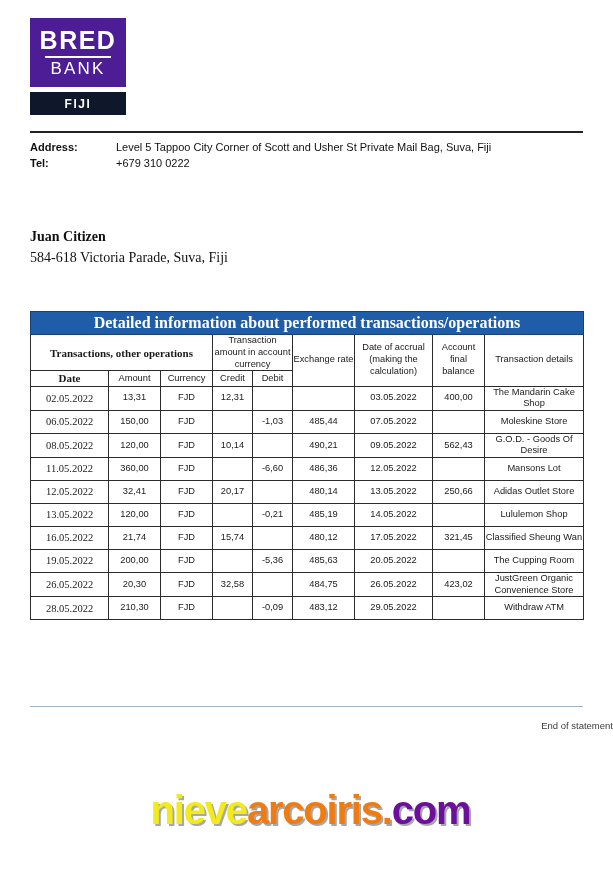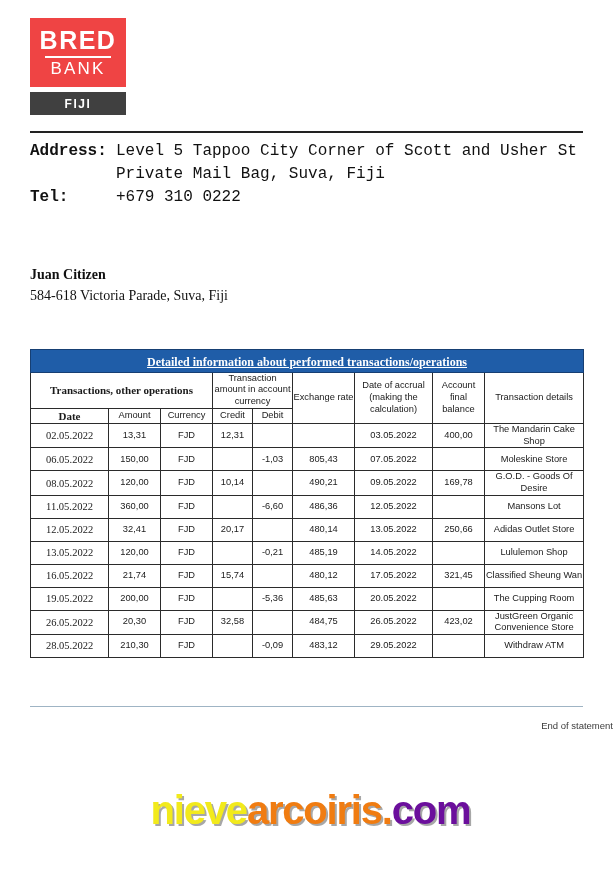--- a/index.html
+++ b/index.html
@@ -22,21 +22,21 @@
     box-sizing: border-box;
     padding: 0 30px;
   }
 
   
   .logo-wrap {
     padding-top: 18px;
   }
   .logo-box {
     width: 96px;
-    background: #ef4444;
+    background: #4c1d95;
     padding: 9px 0 8px 0;
     text-align: center;
   }
   .logo-bred {
     font-family: "Liberation Sans", sans-serif;
     font-weight: bold;
     font-size: 25px;
     letter-spacing: 1.5px;
     color: #ffffff;
     line-height: 1.05;
@@ -50,21 +50,21 @@
   .logo-bank {
     font-family: "Liberation Sans", sans-serif;
     font-weight: normal;
     font-size: 17px;
     letter-spacing: 2.2px;
     color: #ffffff;
     line-height: 1.1;
   }
   .logo-fiji {
     width: 96px;
-    background: #404040;
+    background: #0f172a;
     margin-top: 5px;
     text-align: center;
     padding: 2px 0 3px 0;
   }
   .logo-fiji span {
     font-family: "Liberation Sans", sans-serif;
     font-weight: bold;
     font-size: 12px;
     letter-spacing: 1.6px;
     color: #ffffff;
@@ -73,22 +73,22 @@
   
   .top-rule {
     margin-top: 16px;
     border-top: 2px solid #222222;
     height: 0;
   }
 
   
   .addr {
     margin-top: 7px;
-    font-family: Liberation Mono, monospace;
-    font-size: 16px;
+    font-family: Liberation Sans, sans-serif;
+    font-size: 11px;
     color: #111111;
   }
   .addr-row {
     display: flex;
     line-height: 1.45;
   }
   .addr-label {
     font-weight: bold;
     width: 70px;
     flex: none;
@@ -126,23 +126,22 @@
   }
   .banner-cell {
     background: #1f5da8;
     border: 1px solid #163f73 !important;
     height: 22px;
     text-align: center;
   }
   .banner-text {
     font-family: "Liberation Serif", serif;
     font-weight: bold;
-    font-size: 12px;
+    font-size: 16px;
     color: #ffffff;
-    text-decoration: underline;
   }
   .hdr {
     text-align: center;
     font-size: 9.3px;
     font-family: "Liberation Sans", sans-serif;
     color: #1a1a1a;
     line-height: 1.28;
     padding: 3px 2px;
   }
   .hdr-serif-bold {
@@ -282,34 +281,34 @@
             <td class="cell">03.05.2022</td>
             <td class="cell">400,00</td>
             <td class="cell">The Mandarin Cake Shop</td>
           </tr>
           <tr>
             <td class="cell cell-date">06.05.2022</td>
             <td class="cell">150,00</td>
             <td class="cell">FJD</td>
             <td class="cell"></td>
             <td class="cell">-1,03</td>
-            <td class="cell">805,43</td>
+            <td class="cell">485,44</td>
             <td class="cell">07.05.2022</td>
             <td class="cell"></td>
             <td class="cell">Moleskine Store</td>
           </tr>
           <tr>
             <td class="cell cell-date">08.05.2022</td>
             <td class="cell">120,00</td>
             <td class="cell">FJD</td>
             <td class="cell">10,14</td>
             <td class="cell"></td>
             <td class="cell">490,21</td>
             <td class="cell">09.05.2022</td>
-            <td class="cell">169,78</td>
+            <td class="cell">562,43</td>
             <td class="cell">G.O.D. - Goods Of Desire</td>
           </tr>
           <tr>
             <td class="cell cell-date">11.05.2022</td>
             <td class="cell">360,00</td>
             <td class="cell">FJD</td>
             <td class="cell"></td>
             <td class="cell">-6,60</td>
             <td class="cell">486,36</td>
             <td class="cell">12.05.2022</td>

